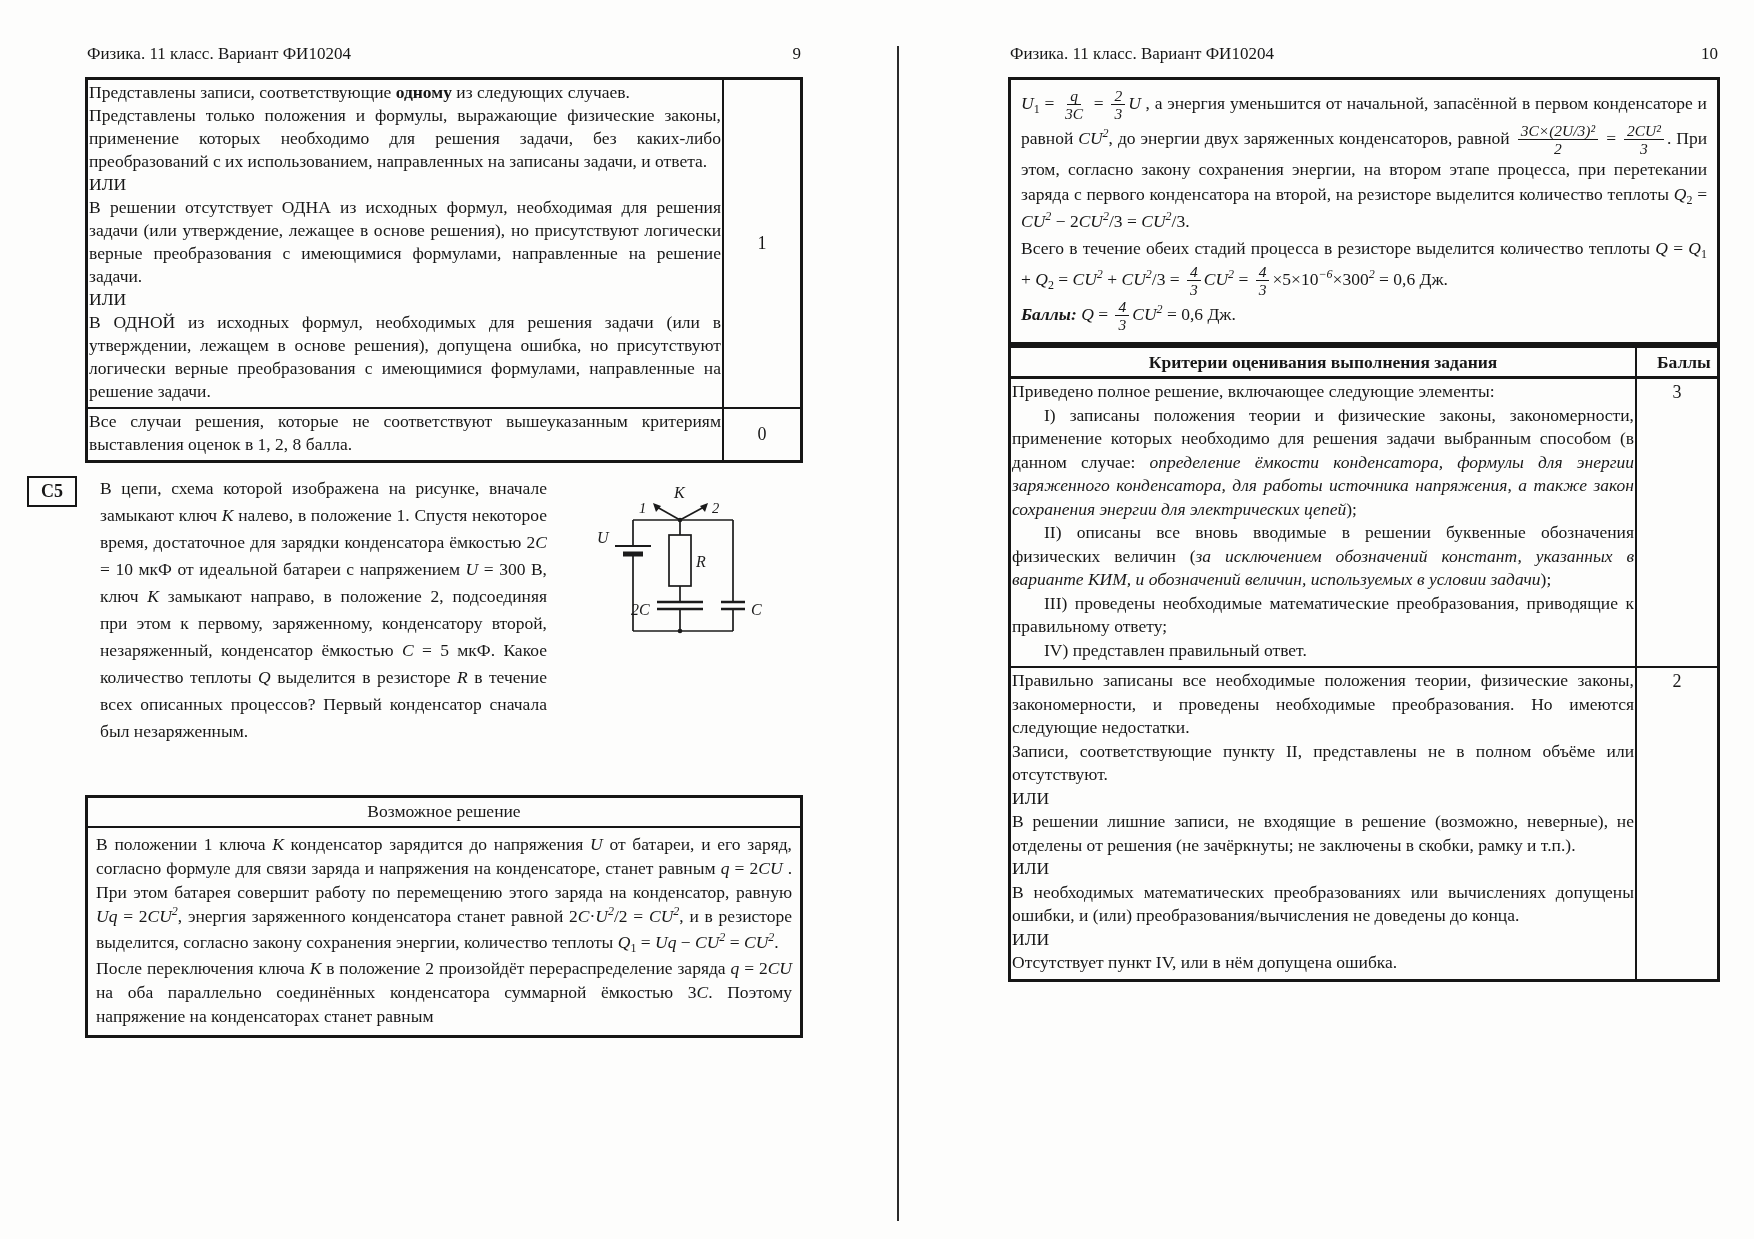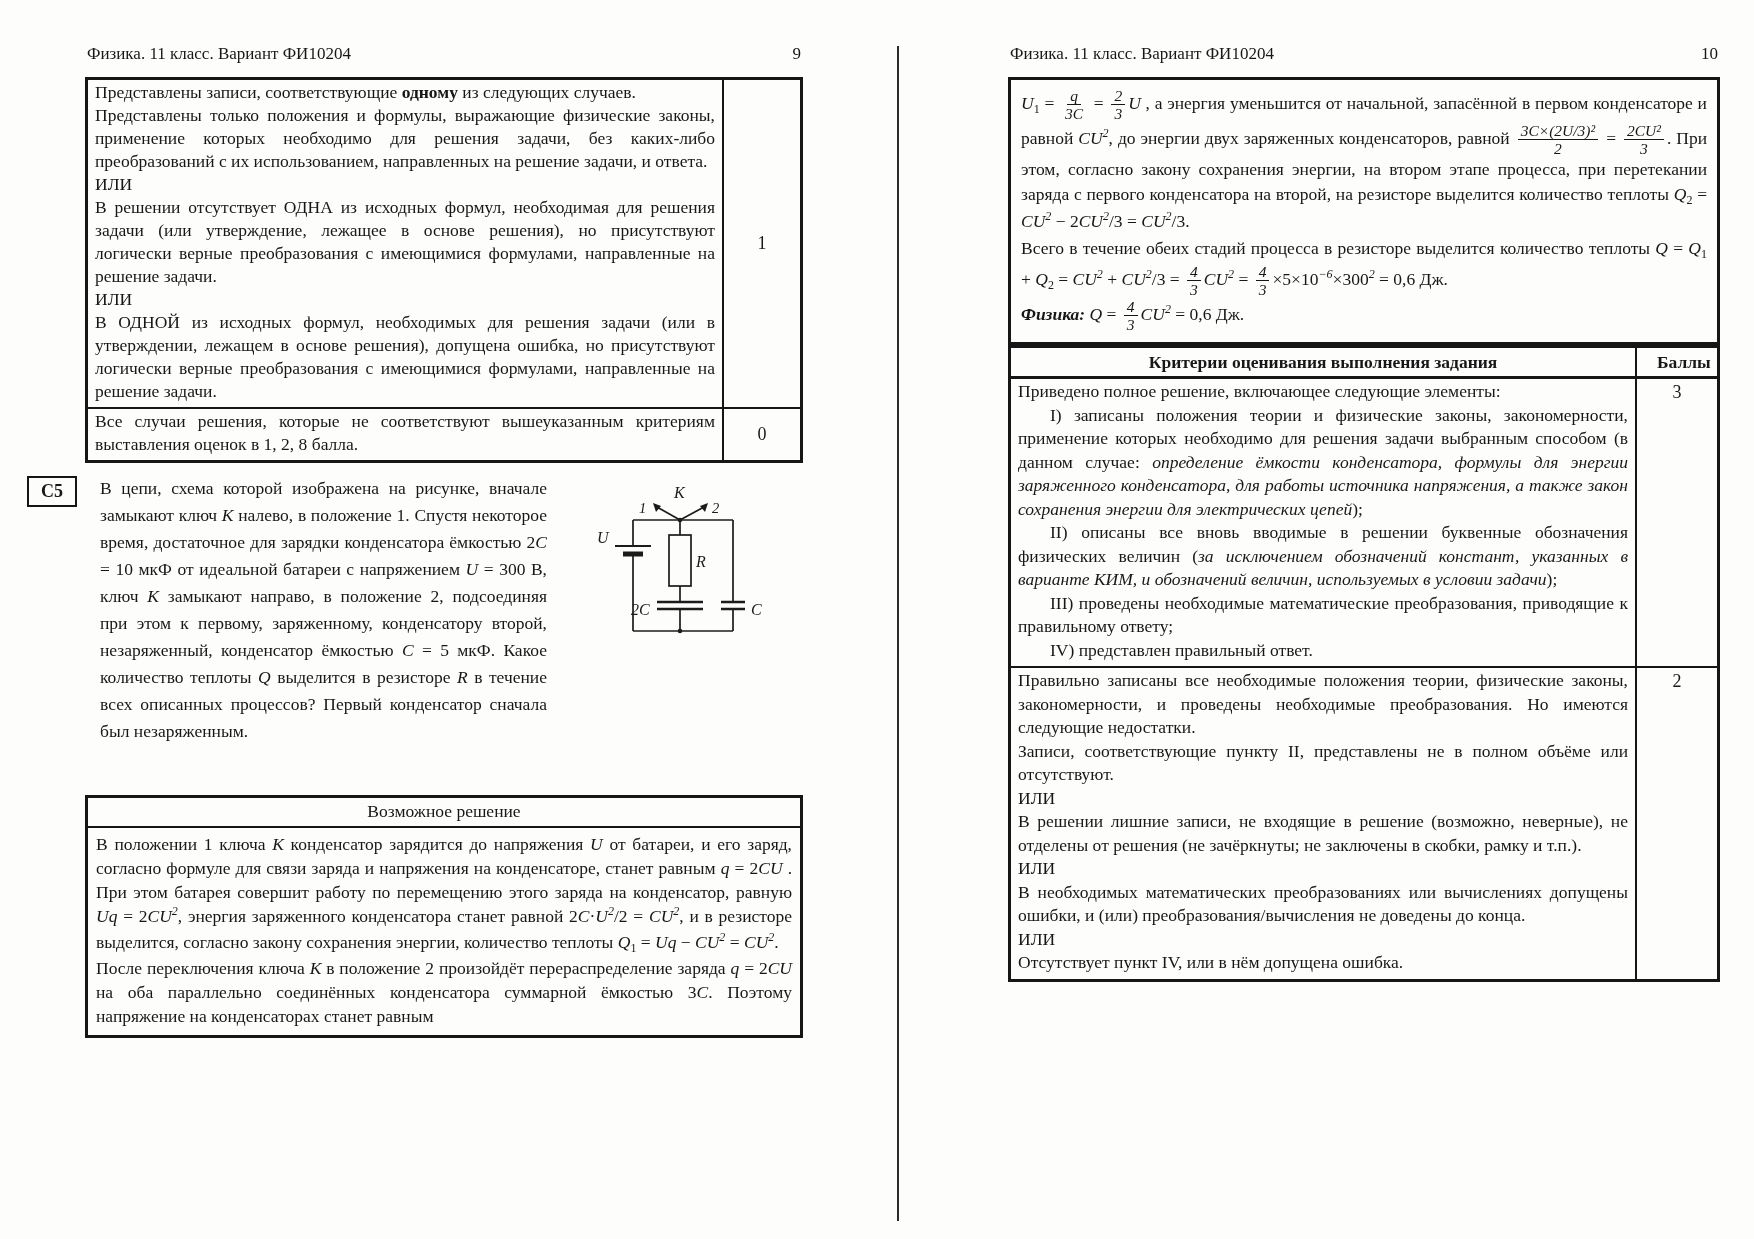--- a/index.html
+++ b/index.html
@@ -17,21 +17,21 @@
   .page-left{left:85px;width:718px}
   .page-right{left:1008px;width:712px}
 
   .pghead{display:flex;justify-content:space-between;font-size:17px;padding:0 2px;margin-bottom:13px}
   .pgnum{font-size:17px}
 
   .tbl{border:3px solid #161616}
   .trow{display:flex}
   .trow + .trow{border-top:2.5px solid #161616}
   .tc{box-sizing:border-box}
-  .tc.text{flex:1;padding:1px 7px 4px;font-size:17.5px;line-height:23px}
+  .tc.text{flex:1;padding:1px 1px 4px;font-size:17.5px;line-height:23px}
   .tc.score{width:78px;border-left:2px solid #161616;display:flex;justify-content:center;font-size:18px}
   .t-left .trow .tc.score{align-items:center}
   .t-right .tc.text{line-height:23.5px}
   .t-right .tc.score{width:82px;align-items:flex-start;padding-top:3px}
   .t-right .trow.head .tc{font-weight:bold;text-align:center;padding:3px 20px;line-height:22px;font-size:17.5px}
   .t-right .trow.head{border-bottom:0}
   .t-right .trow.head + .trow{border-top:3px solid #161616}
   .t-right .trow.head .tc.score{display:block}
 
   .para{margin:0;text-align:justify}
@@ -66,21 +66,21 @@
 <section class="page page-left">
   <header class="pghead">
     <span>Физика. 11 класс. Вариант ФИ10204</span>
     <span class="pgnum">9</span>
   </header>
 
   <div class="tbl t-left">
     <div class="trow">
       <div class="tc text">
           <div class="para plain">Представлены записи, соответствующие <b>одному</b> из следующих случаев.</div>
-          <div class="para plain">Представлены только положения и формулы, выражающие физические законы, применение которых необходимо для решения задачи, без каких-либо преобразований с их использованием, направленных на решение задачи, и ответа.</div>
+          <div class="para plain">Представлены только положения и формулы, выражающие физические законы, применение которых необходимо для решения задачи, без каких-либо преобразований с их использованием, направленных на записаны задачи, и ответа.</div>
           <div class="para plain">ИЛИ</div>
           <div class="para plain">В решении отсутствует ОДНА из исходных формул, необходимая для решения задачи (или утверждение, лежащее в основе решения), но присутствуют логически верные преобразования с имеющимися формулами, направленные на решение задачи.</div>
           <div class="para plain">ИЛИ</div>
           <div class="para plain">В ОДНОЙ из исходных формул, необходимых для решения задачи (или в утверждении, лежащем в основе решения), допущена ошибка, но присутствуют логически верные преобразования с имеющимися формулами, направленные на решение задачи.</div>
         </div>
       <div class="tc score">
         <span>1</span>
       </div>
     </div>
     <div class="trow">
@@ -168,21 +168,21 @@
           <span class="fn">2CU²</span>
           <span class="fd">3</span>
         </span>. При этом, согласно закону сохранения энергии, на втором этапе процесса, при перетекании заряда с первого конденсатора на второй, на резисторе выделится количество теплоты <i>Q</i><sub>2</sub> = <i>CU</i><sup>2</sup> − 2<i>CU</i><sup>2</sup>/3 = <i>CU</i><sup>2</sup>/3.</div>
       <div class="para plain">Всего в течение обеих стадий процесса в резисторе выделится количество теплоты <i>Q</i> = <i>Q</i><sub>1</sub> + <i>Q</i><sub>2</sub> = <i>CU</i><sup>2</sup> + <i>CU</i><sup>2</sup>/3 = <span class="frac">
           <span class="fn">4</span>
           <span class="fd">3</span>
         </span><i>CU</i><sup>2</sup> = <span class="frac">
           <span class="fn">4</span>
           <span class="fd">3</span>
         </span>×5×10<sup>−6</sup>×300<sup>2</sup> = 0,6 Дж.</div>
-      <div class="para plain"><b><i>Физика:</i></b> <i>Q</i> = <span class="frac">
+      <div class="para plain"><b><i>Баллы:</i></b> <i>Q</i> = <span class="frac">
           <span class="fn">4</span>
           <span class="fd">3</span>
         </span><i>CU</i><sup>2</sup> = 0,6 Дж.</div>
     </div>
 
   <div class="tbl t-right">
     <div class="trow head">
       <div class="tc text">Критерии оценивания выполнения задания</div>
       <div class="tc score">Баллы</div>
     </div>

